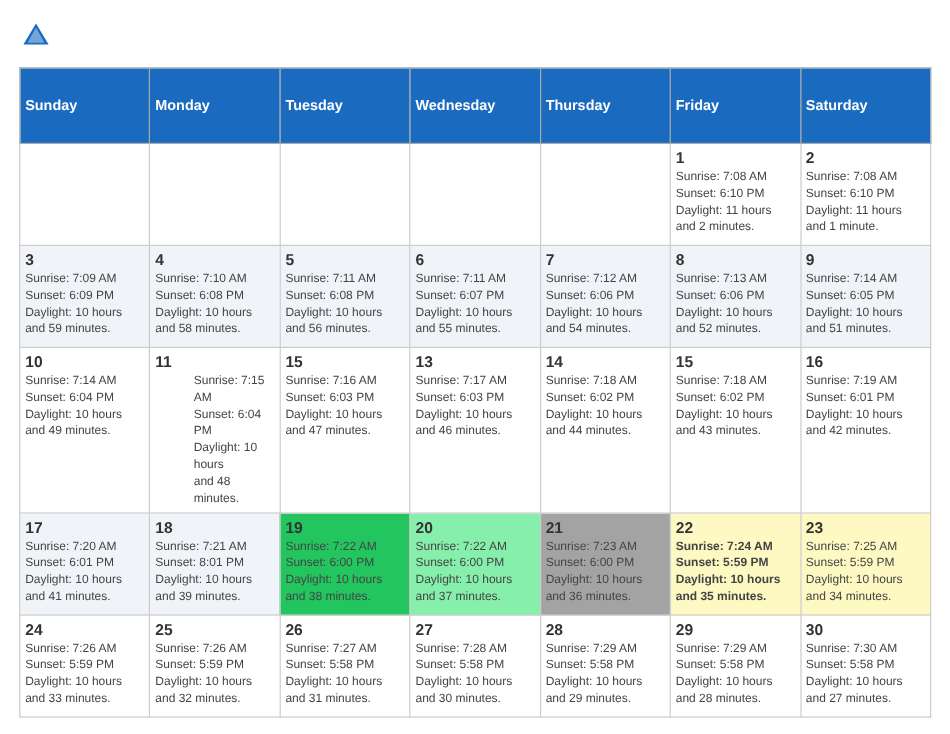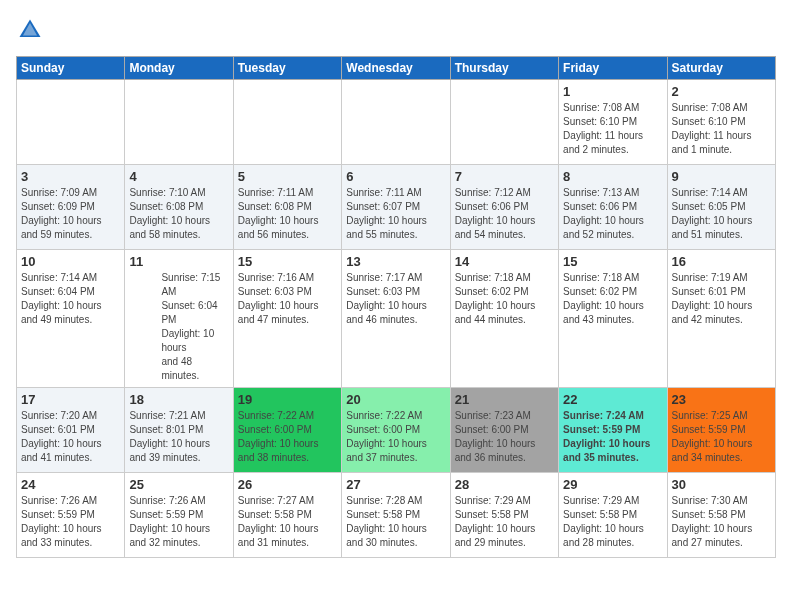--- a/index.html
+++ b/index.html
@@ -49,21 +49,21 @@
     table {
       width: 100%;
       border-collapse: collapse;
       table-layout: fixed;
     }
     thead tr th {
       background-color: #1a6abf;
       color: #fff;
       font-size: 12px;
       font-weight: bold;
-      padding: 4px 4px;
+      padding: 24px 4px;
       text-align: left;
       border: 1px solid #aaa;
     }
     tbody tr td {
       vertical-align: top;
       padding: 4px 4px;
       border: 1px solid #ccc;
       font-size: 10px;
       color: #333;
       height: 85px;
@@ -272,28 +272,28 @@
 Daylight: 10 hours
 and 37 minutes.</div>
         </td>
         <td style="background: #a3a3a3; margin-top: 30px;">
           <span class="day-num">21</span>
           <div class="day-info" style="white-space: pre-line;">Sunrise: 7:23 AM
 Sunset: 6:00 PM
 Daylight: 10 hours
 and 36 minutes.</div>
         </td>
-        <td style="background: #5eead4;">
+        <td style="background: #fef9c3;">
           <span class="day-num">22</span>
           <div class="day-info" style="white-space: pre-line; font-weight: bold;">Sunrise: 7:24 AM
 Sunset: 5:59 PM
 Daylight: 10 hours
 and 35 minutes.</div>
         </td>
-        <td style="background: #f97316; margin-top: 35px;">
+        <td style="background: #fef9c3; margin-top: 35px;">
           <span class="day-num">23</span>
           <div class="day-info" style="white-space: pre-line;">Sunrise: 7:25 AM
 Sunset: 5:59 PM
 Daylight: 10 hours
 and 34 minutes.</div>
         </td>
       </tr>
       <tr>
         <td>
           <span class="day-num">24</span>

